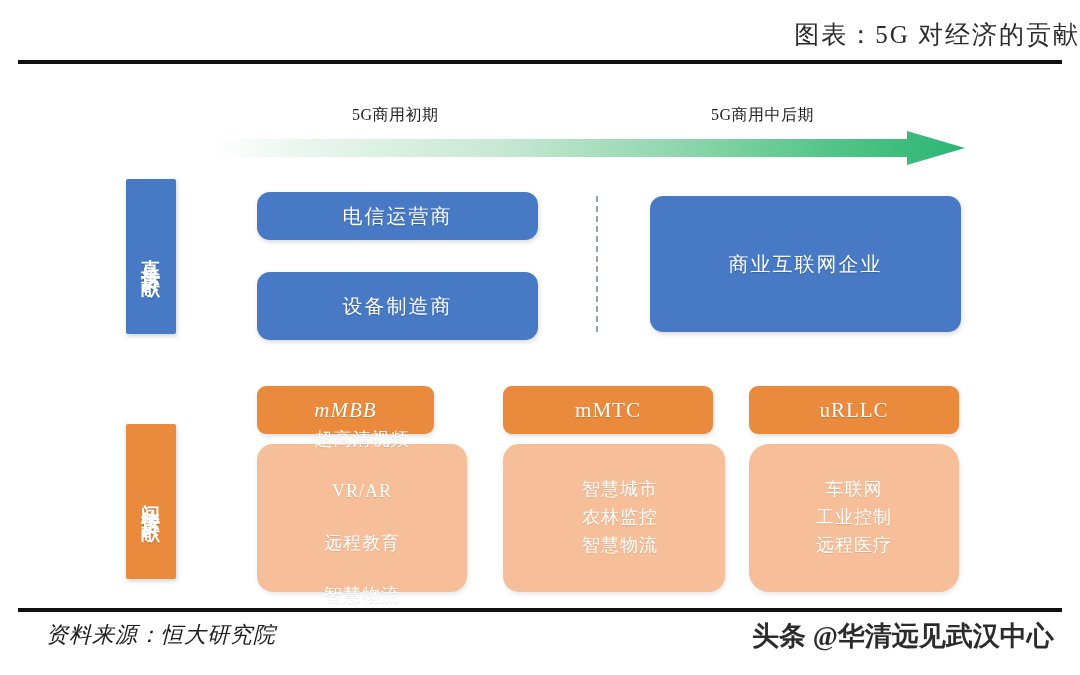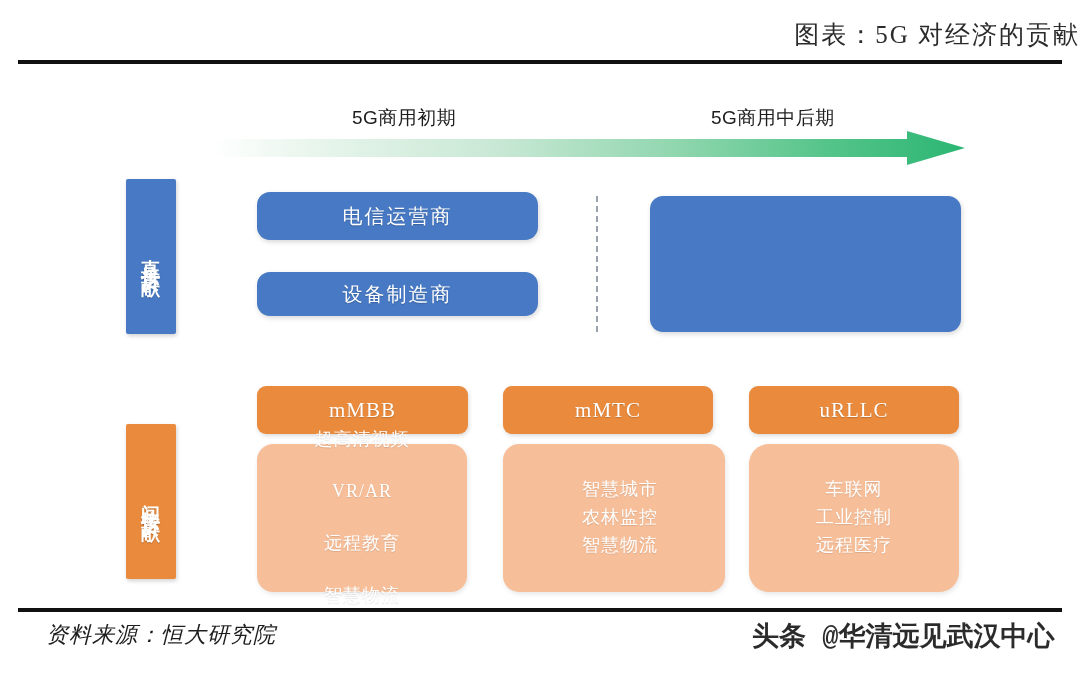--- a/index.html
+++ b/index.html
@@ -41,22 +41,22 @@
   .rule-bottom {
     position: absolute;
     left: 18px; top: 608px;
     width: 1044px; height: 4px;
     background: #111111;
   }
 
   
   .phase-label {
     position: absolute;
-    font-family: Liberation Sans, sans-serif;
-    font-size: 19px;
+    font-family: Liberation Serif, serif;
+    font-size: 16px;
     color: #1d1d1d;
     white-space: nowrap;
     letter-spacing: 0.5px;
     text-align: center;
   }
   .phase-early { left: 352px; top: 105px; }
   .phase-late  { left: 711px; top: 105px; }
 
   
   .arrow-wrap {
@@ -108,21 +108,21 @@
   }
   .blue-box .btxt {
     font-family: "Liberation Serif", "DejaVu Serif", serif;
     font-size: 20px;
     color: #ffffff;
     letter-spacing: 2px;
     white-space: nowrap;
     text-shadow: 0 1px 1px rgba(0,0,0,0.2);
   }
   .box-operator { left: 257px; top: 192px; width: 281px; height: 48px; }
-  .box-equipment { left: 257px; top: 272px; width: 281px; height: 44px; }
+  .box-equipment { left: 257px; top: 272px; width: 281px; height: 68px; }
   .box-internet {
     left: 650px; top: 196px; width: 311px; height: 136px;
     gap: 26px;
   }
 
   .dash-divider {
     position: absolute;
     left: 596px; top: 196px;
     width: 0; height: 136px;
     border-left: 2px dashed #9aa3ad;
@@ -160,42 +160,42 @@
   .peach-box .ptxt {
     font-family: "Liberation Serif", "DejaVu Serif", serif;
     font-size: 18px;
     color: #ffffff;
     letter-spacing: 1px;
     line-height: 1.55;
     white-space: nowrap;
     text-shadow: 0 1px 1px rgba(0,0,0,0.12);
   }
 
-  .col1-head { left: 257px; top: 386px; width: 211px; }
+  .col1-head { left: 257px; top: 386px; width: 177px; font-style: italic; }
   .col2-head { left: 503px; top: 386px; width: 210px; }
   .col3-head { left: 749px; top: 386px; width: 210px; }
   .col1-body { left: 257px; top: 444px; width: 210px; height: 148px; gap: 24px; }
   .col2-body { left: 503px; top: 444px; width: 210px; height: 148px; padding-left: 12px; }
   .col3-body { left: 749px; top: 444px; width: 210px; height: 148px; border-radius: 20px; }
 
   
   .source-note {
     position: absolute;
     left: 46px; top: 620px;
     font-family: "Liberation Serif", "DejaVu Serif", serif;
     font-style: italic;
     font-size: 22px;
     color: #1d1d1d;
     letter-spacing: 1px;
     white-space: nowrap;
   }
   .watermark {
     position: absolute;
     left: 752px; top: 618px;
-    font-family: Liberation Mono, monospace;
+    font-family: Liberation Serif, serif;
     font-size: 27px;
     font-weight: bold;
     color: #1a1a1a;
     letter-spacing: 0px;
     white-space: nowrap;
     opacity: 0.92;
   }
 </style>
 </head>
 <body>
@@ -232,20 +232,21 @@
   <span class="btxt">电信运营商</span>
 </div>
 
 <div class="blue-box box-equipment">
   <span class="btxt">设备制造商</span>
 </div>
 
 <div class="dash-divider"></div>
 
 <div class="blue-box box-internet">
+  <span class="btxt">商业互联网企业</span>
 </div>
 
 <div class="cat-bar cat-indirect">
   <span class="vtext">间接贡献</span>
 </div>
 
 <div class="orange-head col1-head">
   <span class="otxt">mMBB</span>
 </div>
 <div class="orange-head col2-head">

